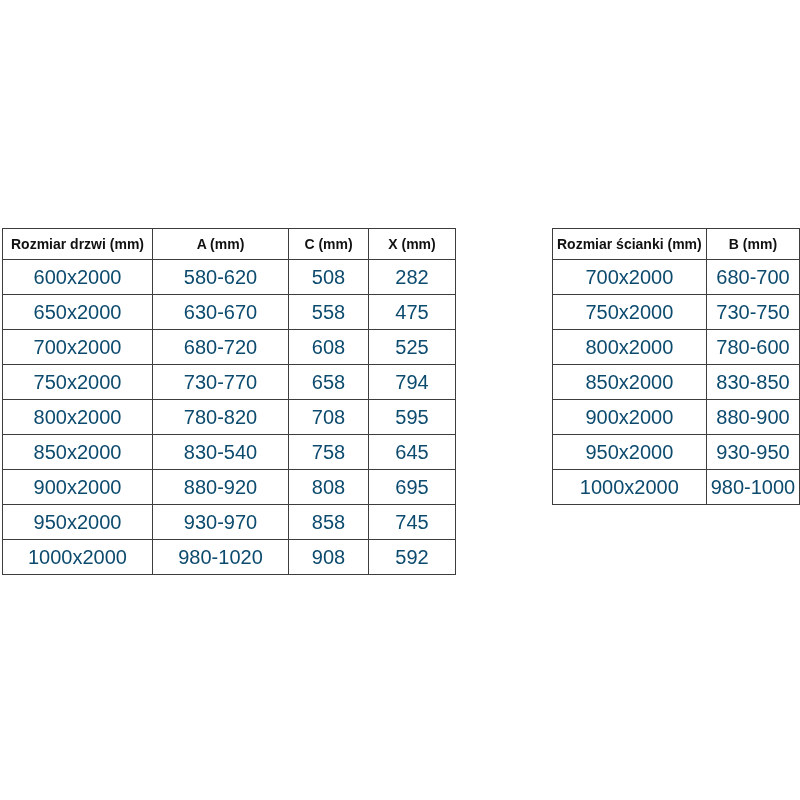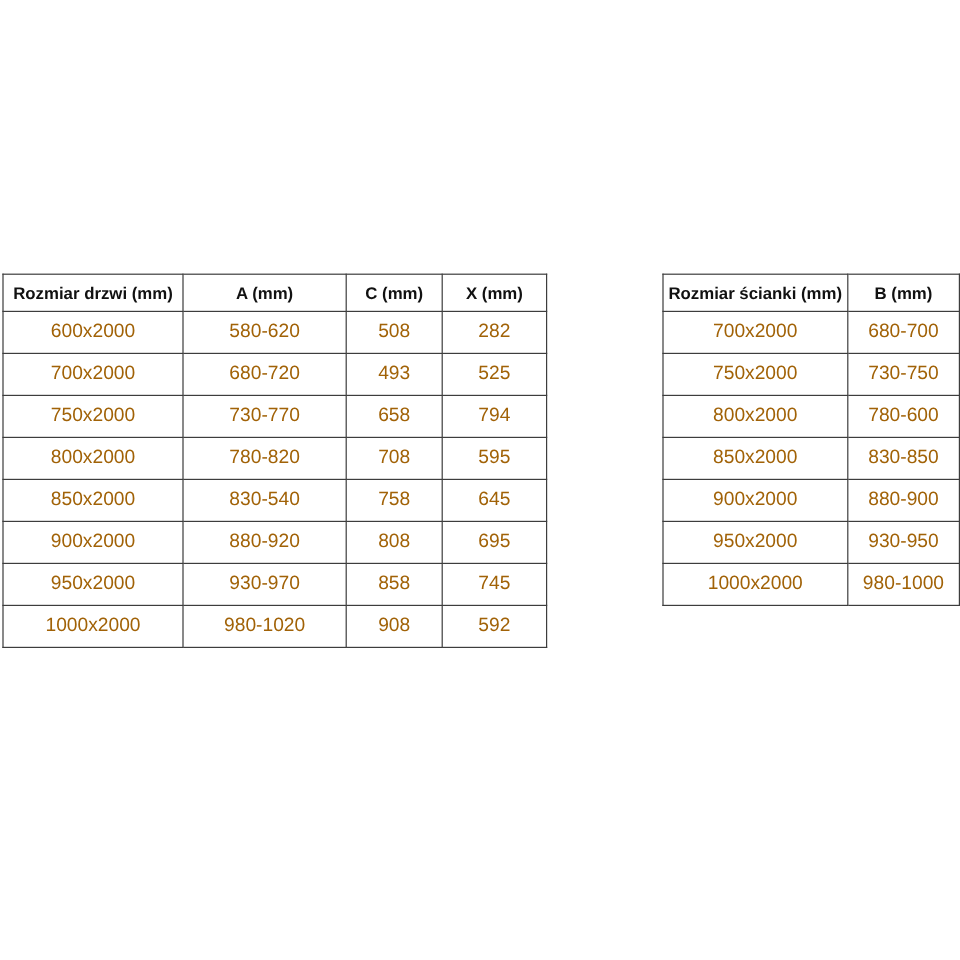--- a/index.html
+++ b/index.html
@@ -38,23 +38,23 @@
     white-space: nowrap;
   }
   table.spec th {
     height: 30px;
     font-size: 14px;
     font-weight: bold;
     color: #111111;
   }
   table.spec td {
     height: 34px;
-    font-size: 16px;
+    font-size: 20px;
     font-weight: normal;
-    color: #a16207;
+    color: #0c4a6e;
   }
 </style>
 </head>
 <body>
 
 <div class="canvas">
 
   <div class="table-wrap left">
     <table class="spec">
         <colgroup>
@@ -72,23 +72,29 @@
           </tr>
         </thead>
         <tbody>
           <tr>
             <td>600x2000</td>
             <td>580-620</td>
             <td>508</td>
             <td>282</td>
           </tr>
           <tr>
+            <td>650x2000</td>
+            <td>630-670</td>
+            <td>558</td>
+            <td>475</td>
+          </tr>
+          <tr>
             <td>700x2000</td>
             <td>680-720</td>
-            <td>493</td>
+            <td>608</td>
             <td>525</td>
           </tr>
           <tr>
             <td>750x2000</td>
             <td>730-770</td>
             <td>658</td>
             <td>794</td>
           </tr>
           <tr>
             <td>800x2000</td>

